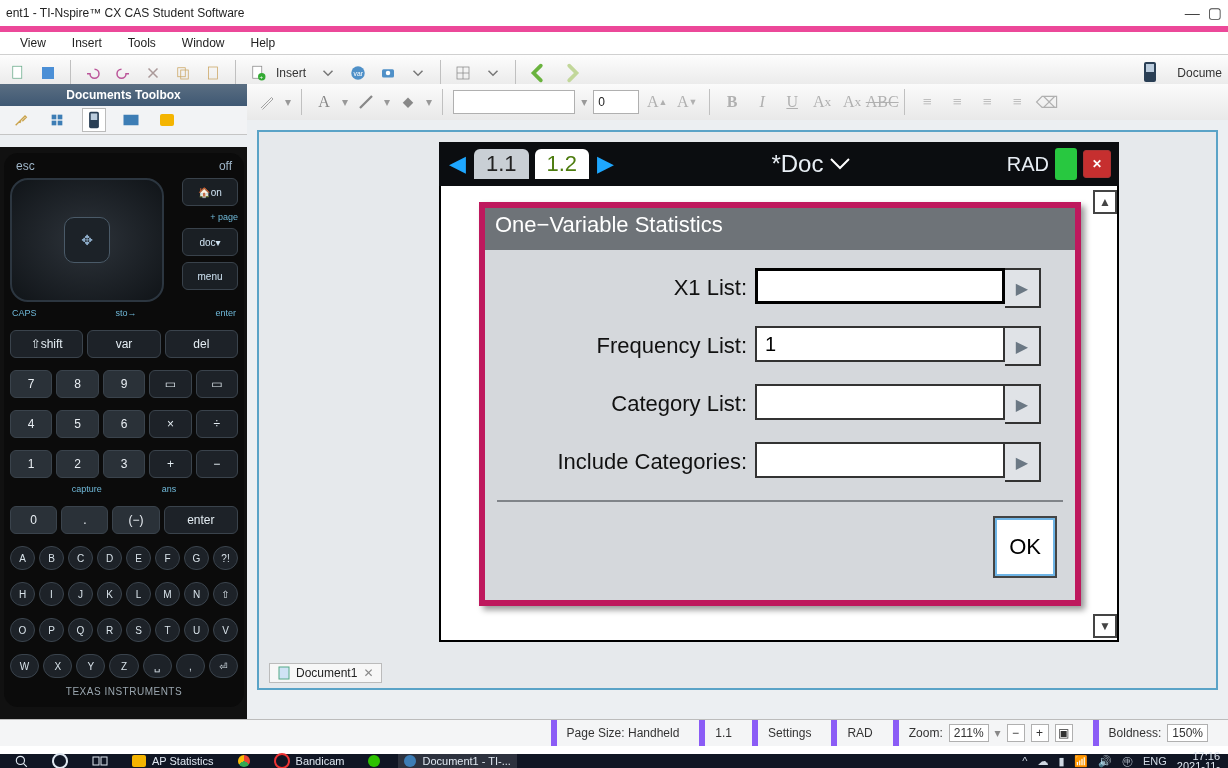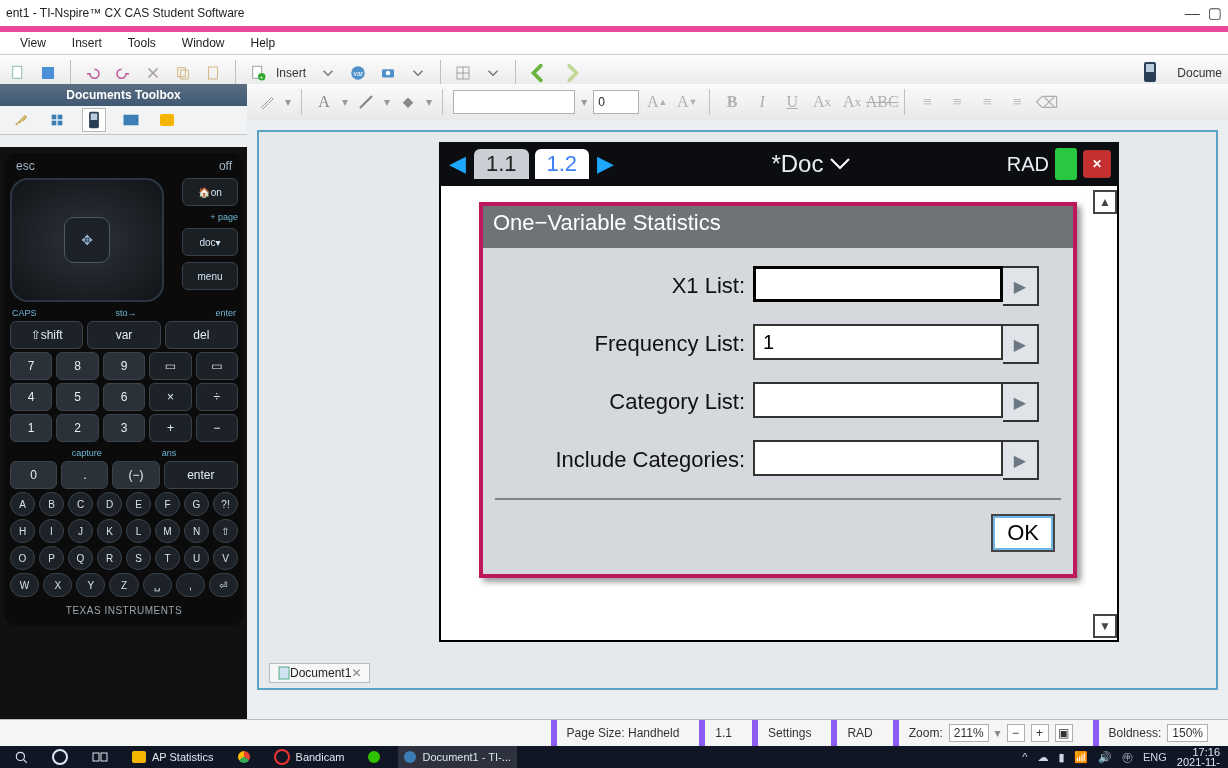--- a/index.html
+++ b/index.html
@@ -105,21 +105,21 @@
     display:flex;align-items:center;justify-content:center;
   }
   .dpad .center{
     width:44px;height:44px;border-radius:10px;border:1px solid #4a5a68;background:#1c2228;
     display:flex;align-items:center;justify-content:center;color:#8faecb;font-size:14px;
   }
   .rkeys{ display:flex;flex-direction:column;gap:6px; }
   .rkey{ width:54px;height:26px;border-radius:6px;background:#1a1f24;border:1px solid #39424b;
     display:flex;align-items:center;justify-content:center;color:#cfe3f2;font-size:10px; }
   .lab-row{ display:flex;justify-content:space-between;color:#6fb8d8;font-size:9px;margin-top:6px;padding:0 2px;}
-  .krow{ display:flex;gap:4px;margin-top:3px; }
+  .krow{ display:flex;gap:4px;margin-top:12px; }
   .key{ height:26px;border-radius:6px;background:#1d2228;border:1px solid #3a434c;color:#e4edf3;
     display:flex;align-items:center;justify-content:center;font-size:12px; }
   .key.w{ flex:1; }
   .key.gray{ background:#2a3138;color:#e9eef3;}
   .key.round{ border-radius:14px; height:22px;font-size:10px;color:#d9e3ea; }
   .ti-logo{ color:#9aa6af;font-size:10px;text-align:center;margin-top:8px; letter-spacing:.5px;}
   
   .canvas-wrap{
     position:absolute;
     left:247px; right:0; top:120px; bottom:48px;
@@ -138,84 +138,84 @@
     background:#fff;
     box-shadow:0 0 0 2px #000 inset;
   }
   
   .hh-head{
     height:44px;background:#0b0d10;
     display:flex;align-items:center;gap:6px;color:#e8eef4;padding:0 8px;
     font-family:Arial,sans-serif;
   }
   .hh-arrow{ color:#1ea7ff;font-size:22px; padding:0 2px; }
-  .hh-tab{ background:#fff;color:#3b82f6;font-size:22px;padding:2px 12px;border-radius:6px 6px 0 0; }
+  .hh-tab{ background:#fff;color:#4d7c0f;font-size:22px;padding:2px 12px;border-radius:6px 6px 0 0; }
   .hh-tab.inactive{ background:#c9cfd5;color:#222; }
   .hh-title{ flex:1;text-align:right;font-size:24px; display:flex;align-items:center;justify-content:center;gap:6px;}
   .hh-close{ width:26px;height:26px;border:1px solid #a33;background:#c62f2f;color:#fff;font-weight:bold;display:flex;align-items:center;justify-content:center;border-radius:3px; }
   .hh-batt{ width:18px;height:28px;border:2px solid #28c840;border-radius:3px;background:#28c840; }
   
   .dialog{
     position:absolute;
     left:40px; top:60px;
     width:590px;
-    border:4px solid #be185d;
+    border:6px solid #be185d;
     background:#d5d8dc;
     box-shadow:4px 4px 6px rgba(0,0,0,.4);
   }
   .dlg-title{
     height:34px;background:#6e7378;color:#fff;font-size:22px;padding:4px 10px;
     font-family:Arial,sans-serif;
   }
   .dlg-body{ padding:18px 12px 10px 12px; }
   .dlg-row{ display:flex;align-items:center;margin-bottom:18px; }
   .dlg-lbl{ width:250px;text-align:right;font-size:22px;color:#111;padding-right:8px;font-family:Arial,sans-serif; }
   .dlg-input-wrap{ display:flex; }
   .dlg-input{
     width:250px;height:36px;border:2px solid #333;background:#fff;font-size:20px;padding:2px 8px;
     font-family:Arial,sans-serif;box-sizing:border-box;
   }
   .dlg-input.active{ border:3px solid #000; }
   .dlg-dd{ width:34px;height:36px;border:2px solid #333;border-left:none;background:#e0e3e7;display:flex;align-items:center;justify-content:center;color:#6b7884;font-size:16px; }
   .dlg-hr{ height:2px;background:#808489;margin:4px 0 14px 0;}
   .dlg-actions{ display:flex;justify-content:flex-end;gap:16px;padding-right:6px;padding-bottom:12px; }
-  .dlg-btn{ font-size:22px;padding:4px 14px;background:#fff;border:2px solid #444; font-family:Arial,sans-serif; }
+  .dlg-btn{ font-size:22px;padding:16px 14px;background:#fff;border:2px solid #444; font-family:Arial,sans-serif; }
   .dlg-btn:first-child{ box-shadow:0 0 0 2px #6fb5e6 inset; }
 
   .scroll-chrome{
     position:absolute;right:2px;top:48px;bottom:4px;width:24px;
     display:flex;flex-direction:column;justify-content:space-between;
     align-items:center;
   }
   .scroll-chrome .sbox{ width:20px;height:20px;border:2px solid #444;display:flex;align-items:center;justify-content:center;font-size:12px;color:#444; }
 
   
   .doctab{
     position:absolute;left:10px;bottom:4px;height:22px;
     display:flex;align-items:center;
   }
   .doctab .tabbtn{
-    background:#f7f7f7;border:1px solid #bbb;padding:2px 8px;display:flex;align-items:center;font-size:12px;
+    background:#f7f7f7;border:1px solid #bbb;padding:2px 8px;display:flex;align-items:center;gap:6px;font-size:12px;
   }
   .doctab .x{ color:#888; font-size:12px;}
 
   
   .status{
     position:absolute;left:0;right:0;bottom:22px;height:26px;
     background:#f4f5f6;border-top:1px solid #bcbcbc;
     display:flex;align-items:center;justify-content:flex-end;
     padding:0 10px;gap:10px;font-size:12px;color:#333;
   }
   .status .cell{ border-left:6px solid #8b5cf6;padding:0 10px;height:100%;display:flex;align-items:center;gap:6px; }
   .zoombox{ border:1px solid #b0b0b0;background:#fff;padding:1px 4px; }
   .zbtn{ width:16px;height:16px;border:1px solid #b0b0b0;background:#fff;display:flex;align-items:center;justify-content:center;font-size:12px; }
 
   
   .taskbar{
-    position:absolute;left:0;right:0;bottom:0;height:22px;
+    position:absolute;left:0;right:0;bottom:0;height:14px;
     background:#101624;color:#dfe7f0;
     display:flex;align-items:center;padding:0 8px;gap:12px;font-size:11px;
   }
   .taskbar .titem{ display:flex;align-items:center;gap:6px;padding:0 6px; height:100%; }
   .taskbar .titem.active{ background:rgba(255,255,255,.12); }
   .taskbar .spacer{ flex:1; }
   .taskbar .tray{ display:flex;align-items:center;gap:10px; }
   .taskbar .trayicon{ color:#cfd8e2; }
 
   .ico-folder{ width:14px;height:12px;background:#f4b400;border-radius:2px;display:inline-block; }

